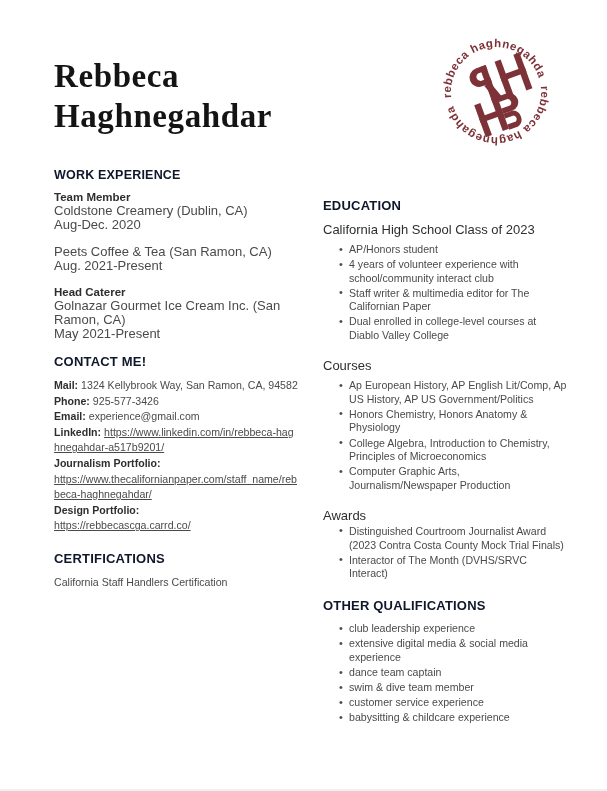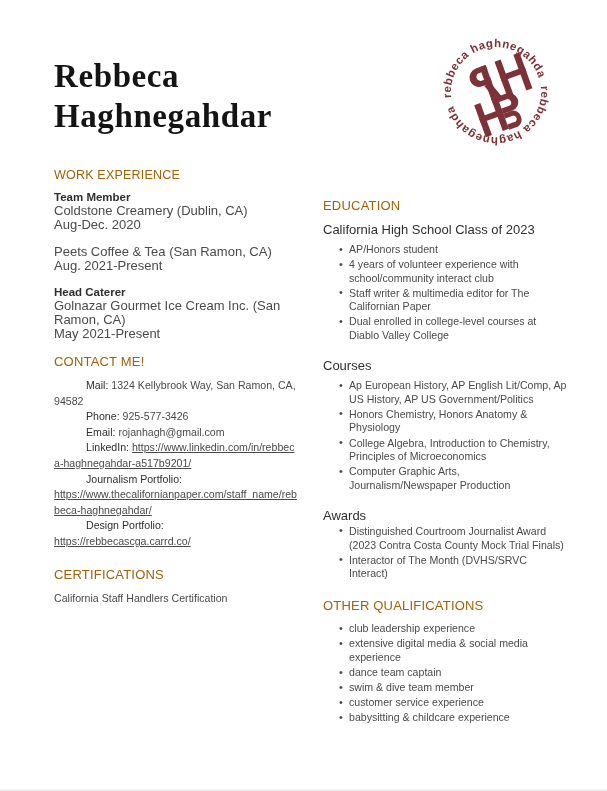--- a/index.html
+++ b/index.html
@@ -68,22 +68,22 @@
   }
   .col-right {
     position: absolute;
     left: 323px;
     top: 198px;
     width: 245px;
   }
 
   
   .sec-head {
-    color: #a16207;
-    font-weight: normal;
+    color: #0f172a;
+    font-weight: bold;
     font-size: 12.5px;
     letter-spacing: 0.2px;
     margin: 0 0 9px 0;
   }
   .sec-head.big {
     font-size: 13px;
   }
   .subhead {
     font-weight: bold;
     font-size: 11.5px;
@@ -111,22 +111,21 @@
   .contact-block {
     margin-top: 2px;
   }
   .contact-row {
     font-size: 10.6px;
     line-height: 15.6px;
     color: #4a4a4a;
   }
   .contact-row b {
     color: #2e2e2e;
-    font-weight: normal;
-    margin-left: 32px;
+    font-weight: bold;
   }
   .link {
     color: #4a4a4a;
     text-decoration: underline;
     word-break: break-all;
   }
 
   
   ul.bullets {
     margin: 0 0 0 0;
@@ -233,21 +232,21 @@
         <div class="contact-row">
           <b>Mail:</b>
           <span>1324 Kellybrook Way, San Ramon, CA, 94582</span>
         </div>
         <div class="contact-row">
           <b>Phone:</b>
           <span>925-577-3426</span>
         </div>
         <div class="contact-row">
           <b>Email:</b>
-          <span>rojanhagh@gmail.com</span>
+          <span>experience@gmail.com</span>
         </div>
         <div class="contact-row">
           <b>LinkedIn:</b>
           <span class="link">https://www.linkedin.com/in/rebbeca-haghnegahdar-a517b9201/</span>
         </div>
         <div class="contact-row">
           <b>Journalism Portfolio:</b>
         </div>
         <div class="contact-row">
           <span class="link">https://www.thecalifornianpaper.com/staff_name/rebbeca-haghnegahdar/</span>

